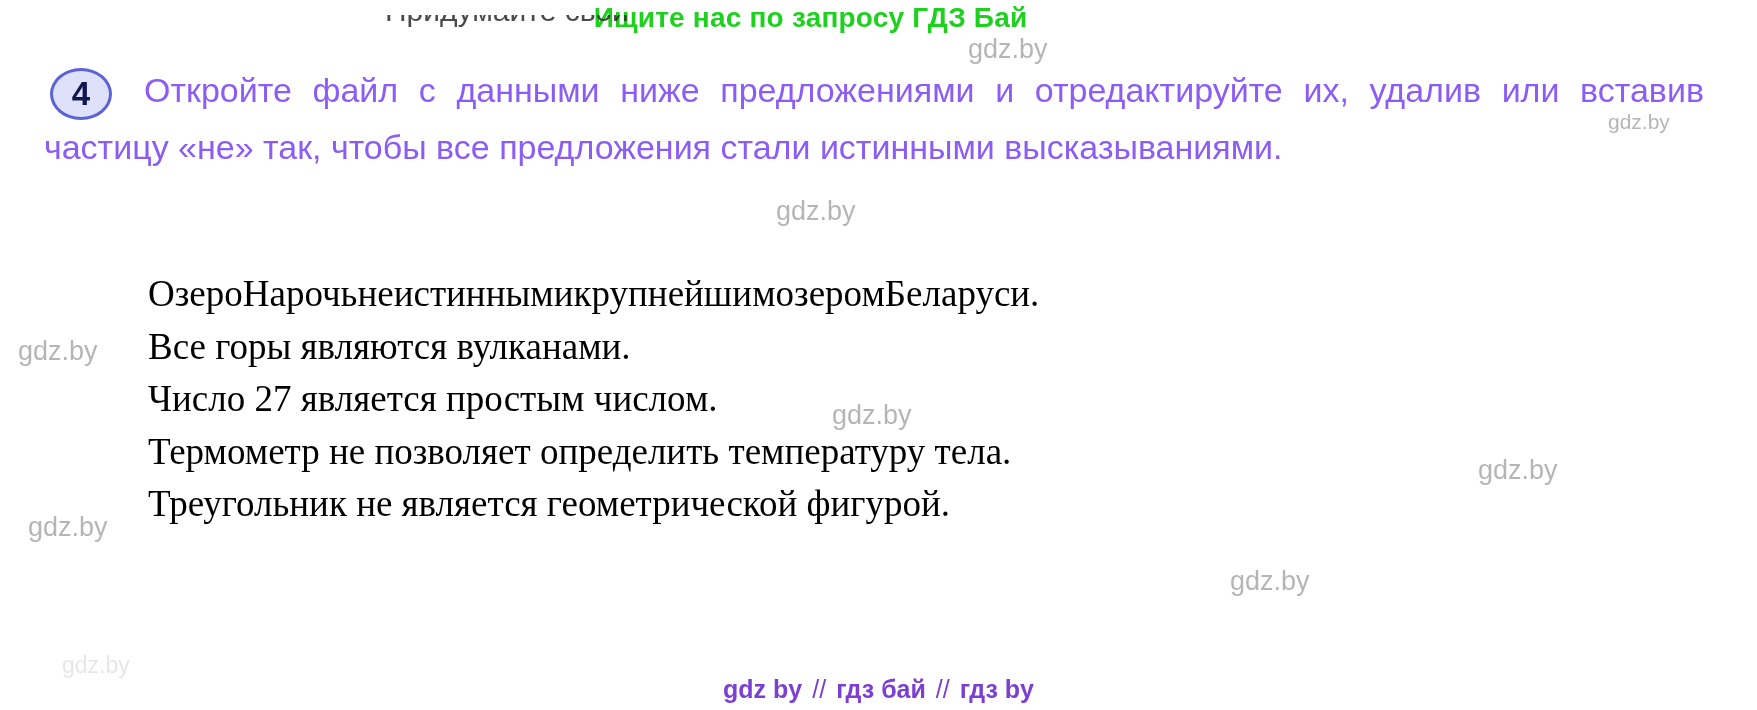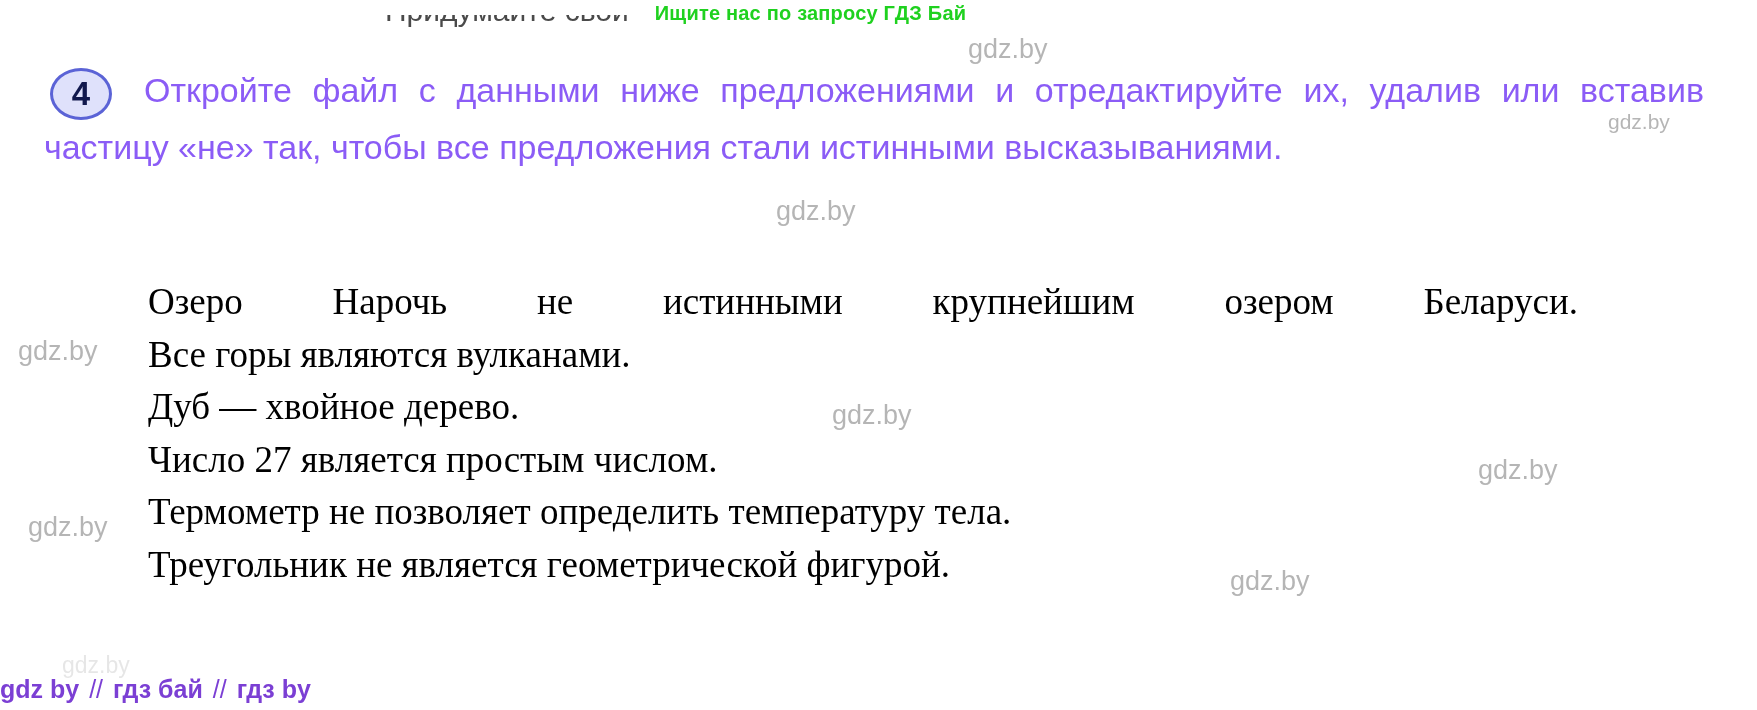--- a/index.html
+++ b/index.html
@@ -23,21 +23,21 @@
 
   
   .promo-banner {
     position: absolute;
     top: 2px;
     left: 0;
     width: 1621px;
     text-align: center;
     color: #1fd11f;
     font-family: "Liberation Sans", sans-serif;
-    font-size: 20px;
+    font-size: 28px;
     font-weight: 600;
     letter-spacing: 0.2px;
   }
 
   
   .clipped-top {
     position: absolute;
     top: -6px;
     left: 385px;
     font-family: "Liberation Sans", sans-serif;
@@ -95,23 +95,21 @@
     font-family: "Liberation Serif", serif;
     font-size: 37px;
     color: #000000;
   }
   .sentence {
     line-height: 1.42;
     white-space: nowrap;
   }
   .sentence.justified {
     display: flex;
-    justify-content: space-between;
     width: 1430px;
-    margin-top: 8px;
   }
 
   
   .wm {
     position: absolute;
     font-family: "Liberation Sans", sans-serif;
     color: #7a7a7a;
     opacity: 0.55;
     white-space: nowrap;
     pointer-events: none;
@@ -125,20 +123,21 @@
   .wm-7 { top: 512px; left: 28px;   font-size: 27px; }
   .wm-8 { top: 566px; left: 1230px; font-size: 27px; }
   .wm-9 { top: 652px; left: 62px;   font-size: 23px; opacity: 0.18; }
 
   
   .footer-wm {
     position: absolute;
     bottom: 6px;
     left: 0;
     width: 1757px;
+    text-align: center;
     color: #7b3fd4;
     font-family: "Liberation Sans", sans-serif;
     font-size: 25px;
     font-weight: bold;
   }
   .footer-wm .sep {
     font-weight: normal;
     padding: 0 10px;
   }
 </style>
@@ -163,21 +162,20 @@
     <div class="sentence justified">
       <span>Озеро</span>
       <span>Нарочь</span>
       <span>не</span>
       <span>истинными</span>
       <span>крупнейшим</span>
       <span>озером</span>
       <span>Беларуси.</span>
     </div>
     <div class="sentence">Все горы являются вулканами.</div>
-    <div class="sentence">Дуб — хвойное дерево.</div>
     <div class="sentence">Число 27 является простым числом.</div>
     <div class="sentence">Термометр не позволяет определить температуру тела.</div>
     <div class="sentence">Треугольник не является геометрической фигурой.</div>
   </div>
 
   <div class="wm wm-1">gdz.by</div>
   <div class="wm wm-2">gdz.by</div>
   <div class="wm wm-3">gdz.by</div>
   <div class="wm wm-4">gdz.by</div>
   <div class="wm wm-5">gdz.by</div>

